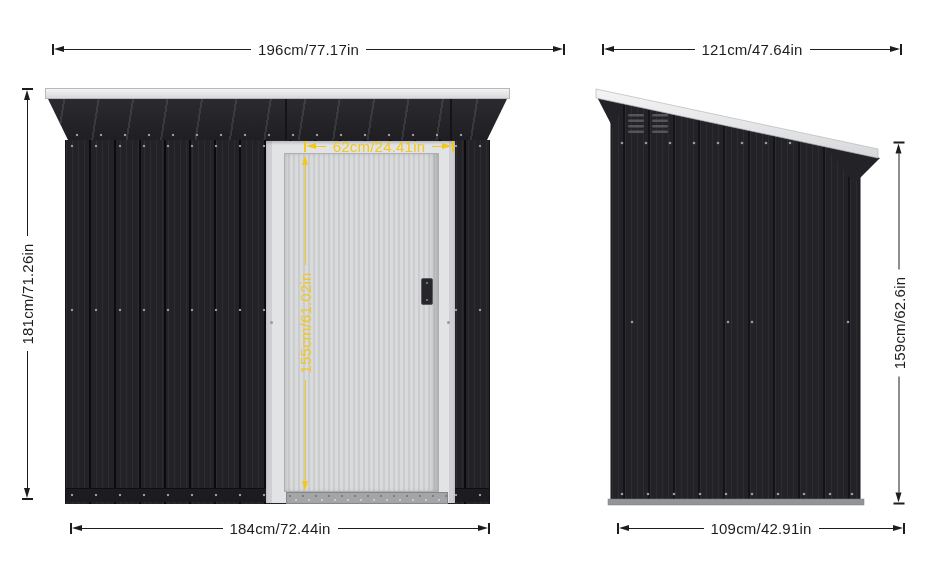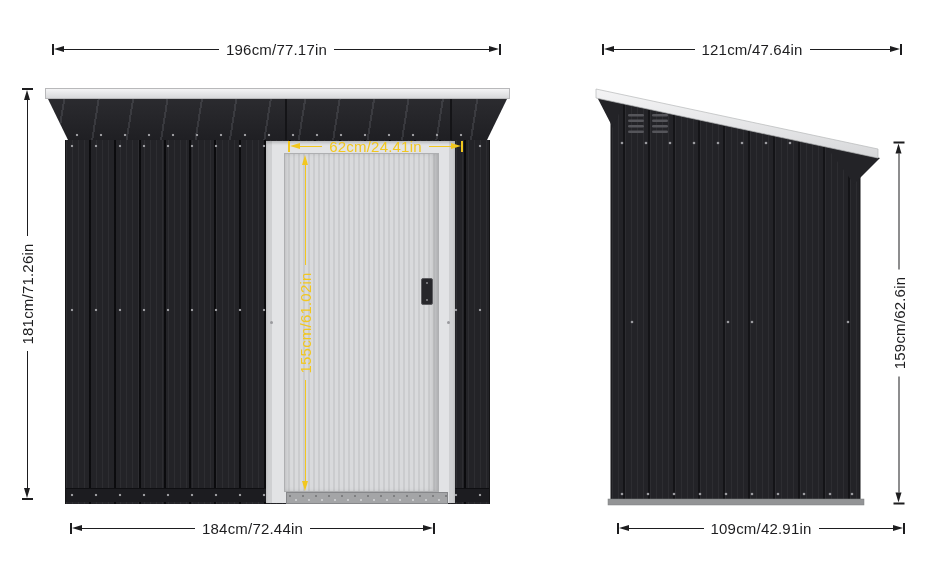--- a/index.html
+++ b/index.html
@@ -161,51 +161,51 @@
       <circle cx="700" cy="494" r="1.3"></circle>
     <circle cx="726" cy="494" r="1.3"></circle>
       <circle cx="752" cy="494" r="1.3"></circle>
     <circle cx="778" cy="494" r="1.3"></circle>
       <circle cx="804" cy="494" r="1.3"></circle>
     <circle cx="830" cy="494" r="1.3"></circle>
       <circle cx="852" cy="494" r="1.3"></circle>
   </g>
 </svg>
 
-<div class="dim" style="left:52px;top:40px;width:449px">
+<div class="dim" style="left:52px;top:40px;width:513px">
   <span class="cap"></span>
   <span class="ah-l"></span>
   <span class="seg"></span>
   <span class="lbl">196cm/77.17in</span>
   <span class="seg"></span>
   <span class="ah-r"></span>
   <span class="cap"></span>
 </div>
 
 <div class="dim v" style="left:-179px;top:285px;width:412px">
   <span class="cap"></span>
   <span class="ah-l"></span>
   <span class="seg"></span>
   <span class="lbl">181cm/71.26in</span>
   <span class="seg"></span>
   <span class="ah-r"></span>
   <span class="cap"></span>
 </div>
 
-<div class="dim" style="left:70px;top:519px;width:365px">
+<div class="dim" style="left:70px;top:519px;width:420px">
   <span class="cap"></span>
   <span class="ah-l"></span>
   <span class="seg"></span>
   <span class="lbl">184cm/72.44in</span>
   <span class="seg"></span>
   <span class="ah-r"></span>
   <span class="cap"></span>
 </div>
 
-<div class="dim gold" style="left:288px;top:137px;width:175px">
+<div class="dim gold" style="left:304px;top:137px;width:150px">
   <span class="cap"></span>
   <span class="ah-l"></span>
   <span class="seg"></span>
   <span class="lbl">62cm/24.41in</span>
   <span class="seg"></span>
   <span class="ah-r"></span>
   <span class="cap"></span>
 </div>
 
 <div class="dim gold v" style="left:137px;top:314px;width:336px">

